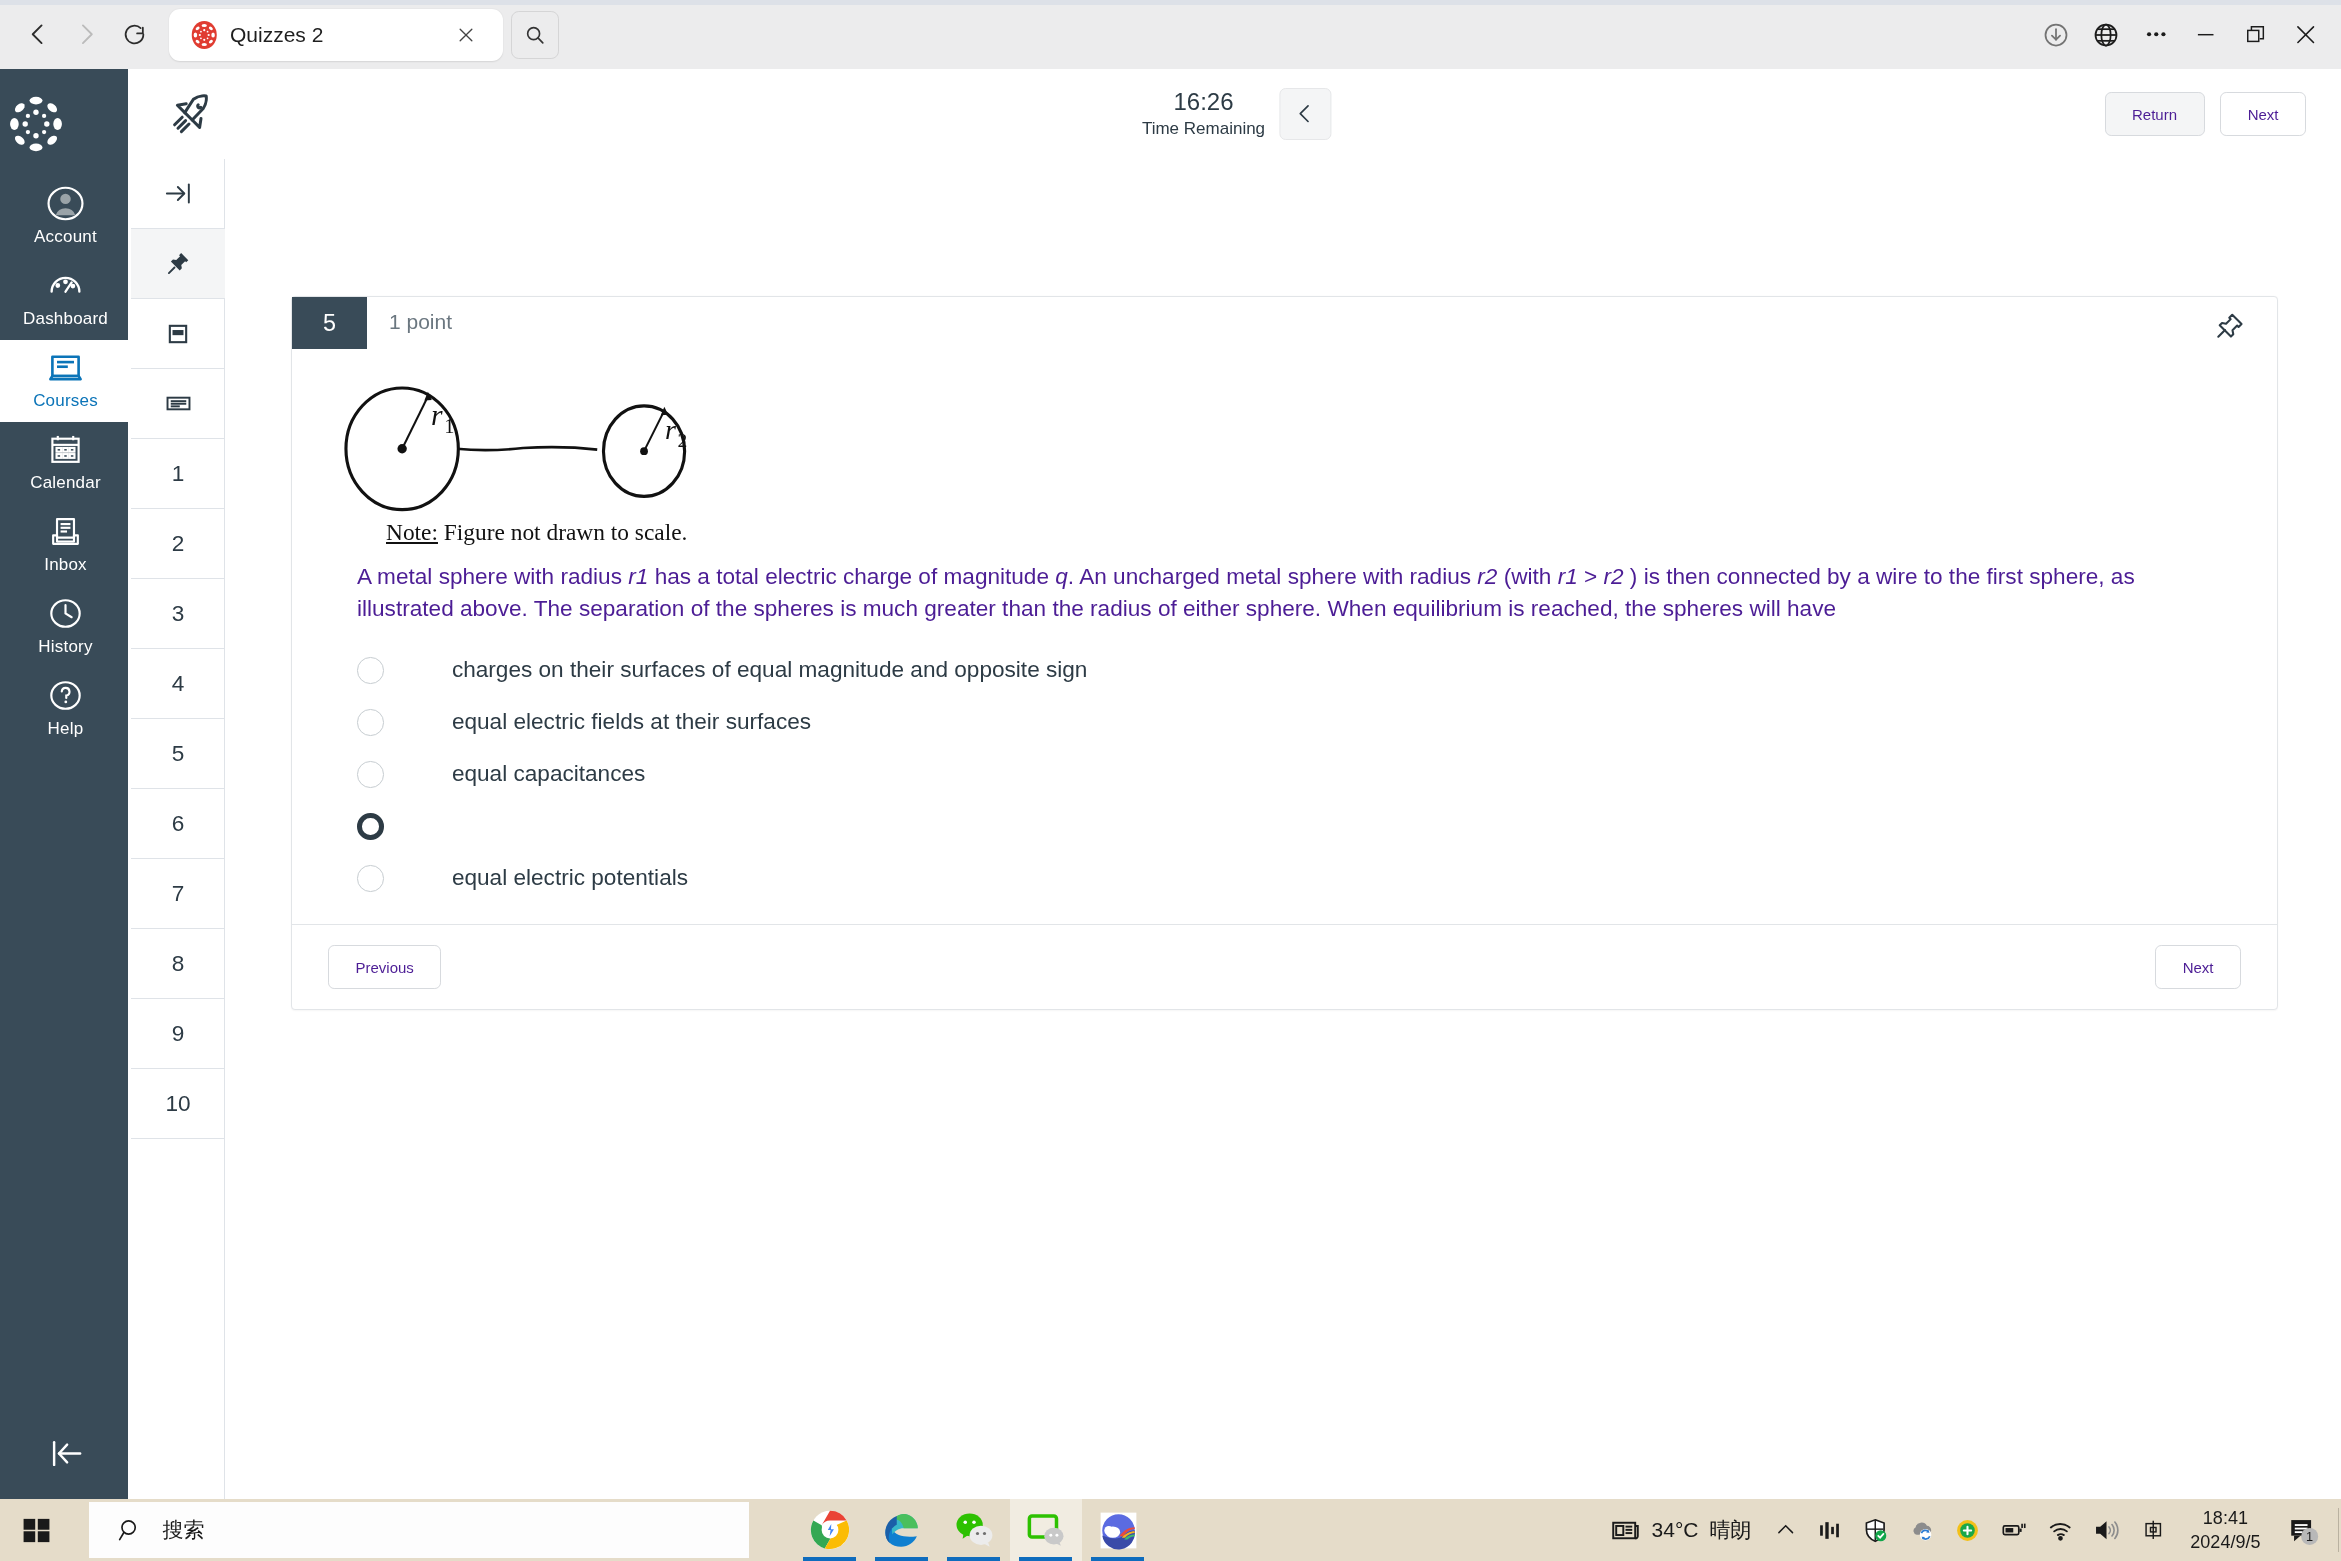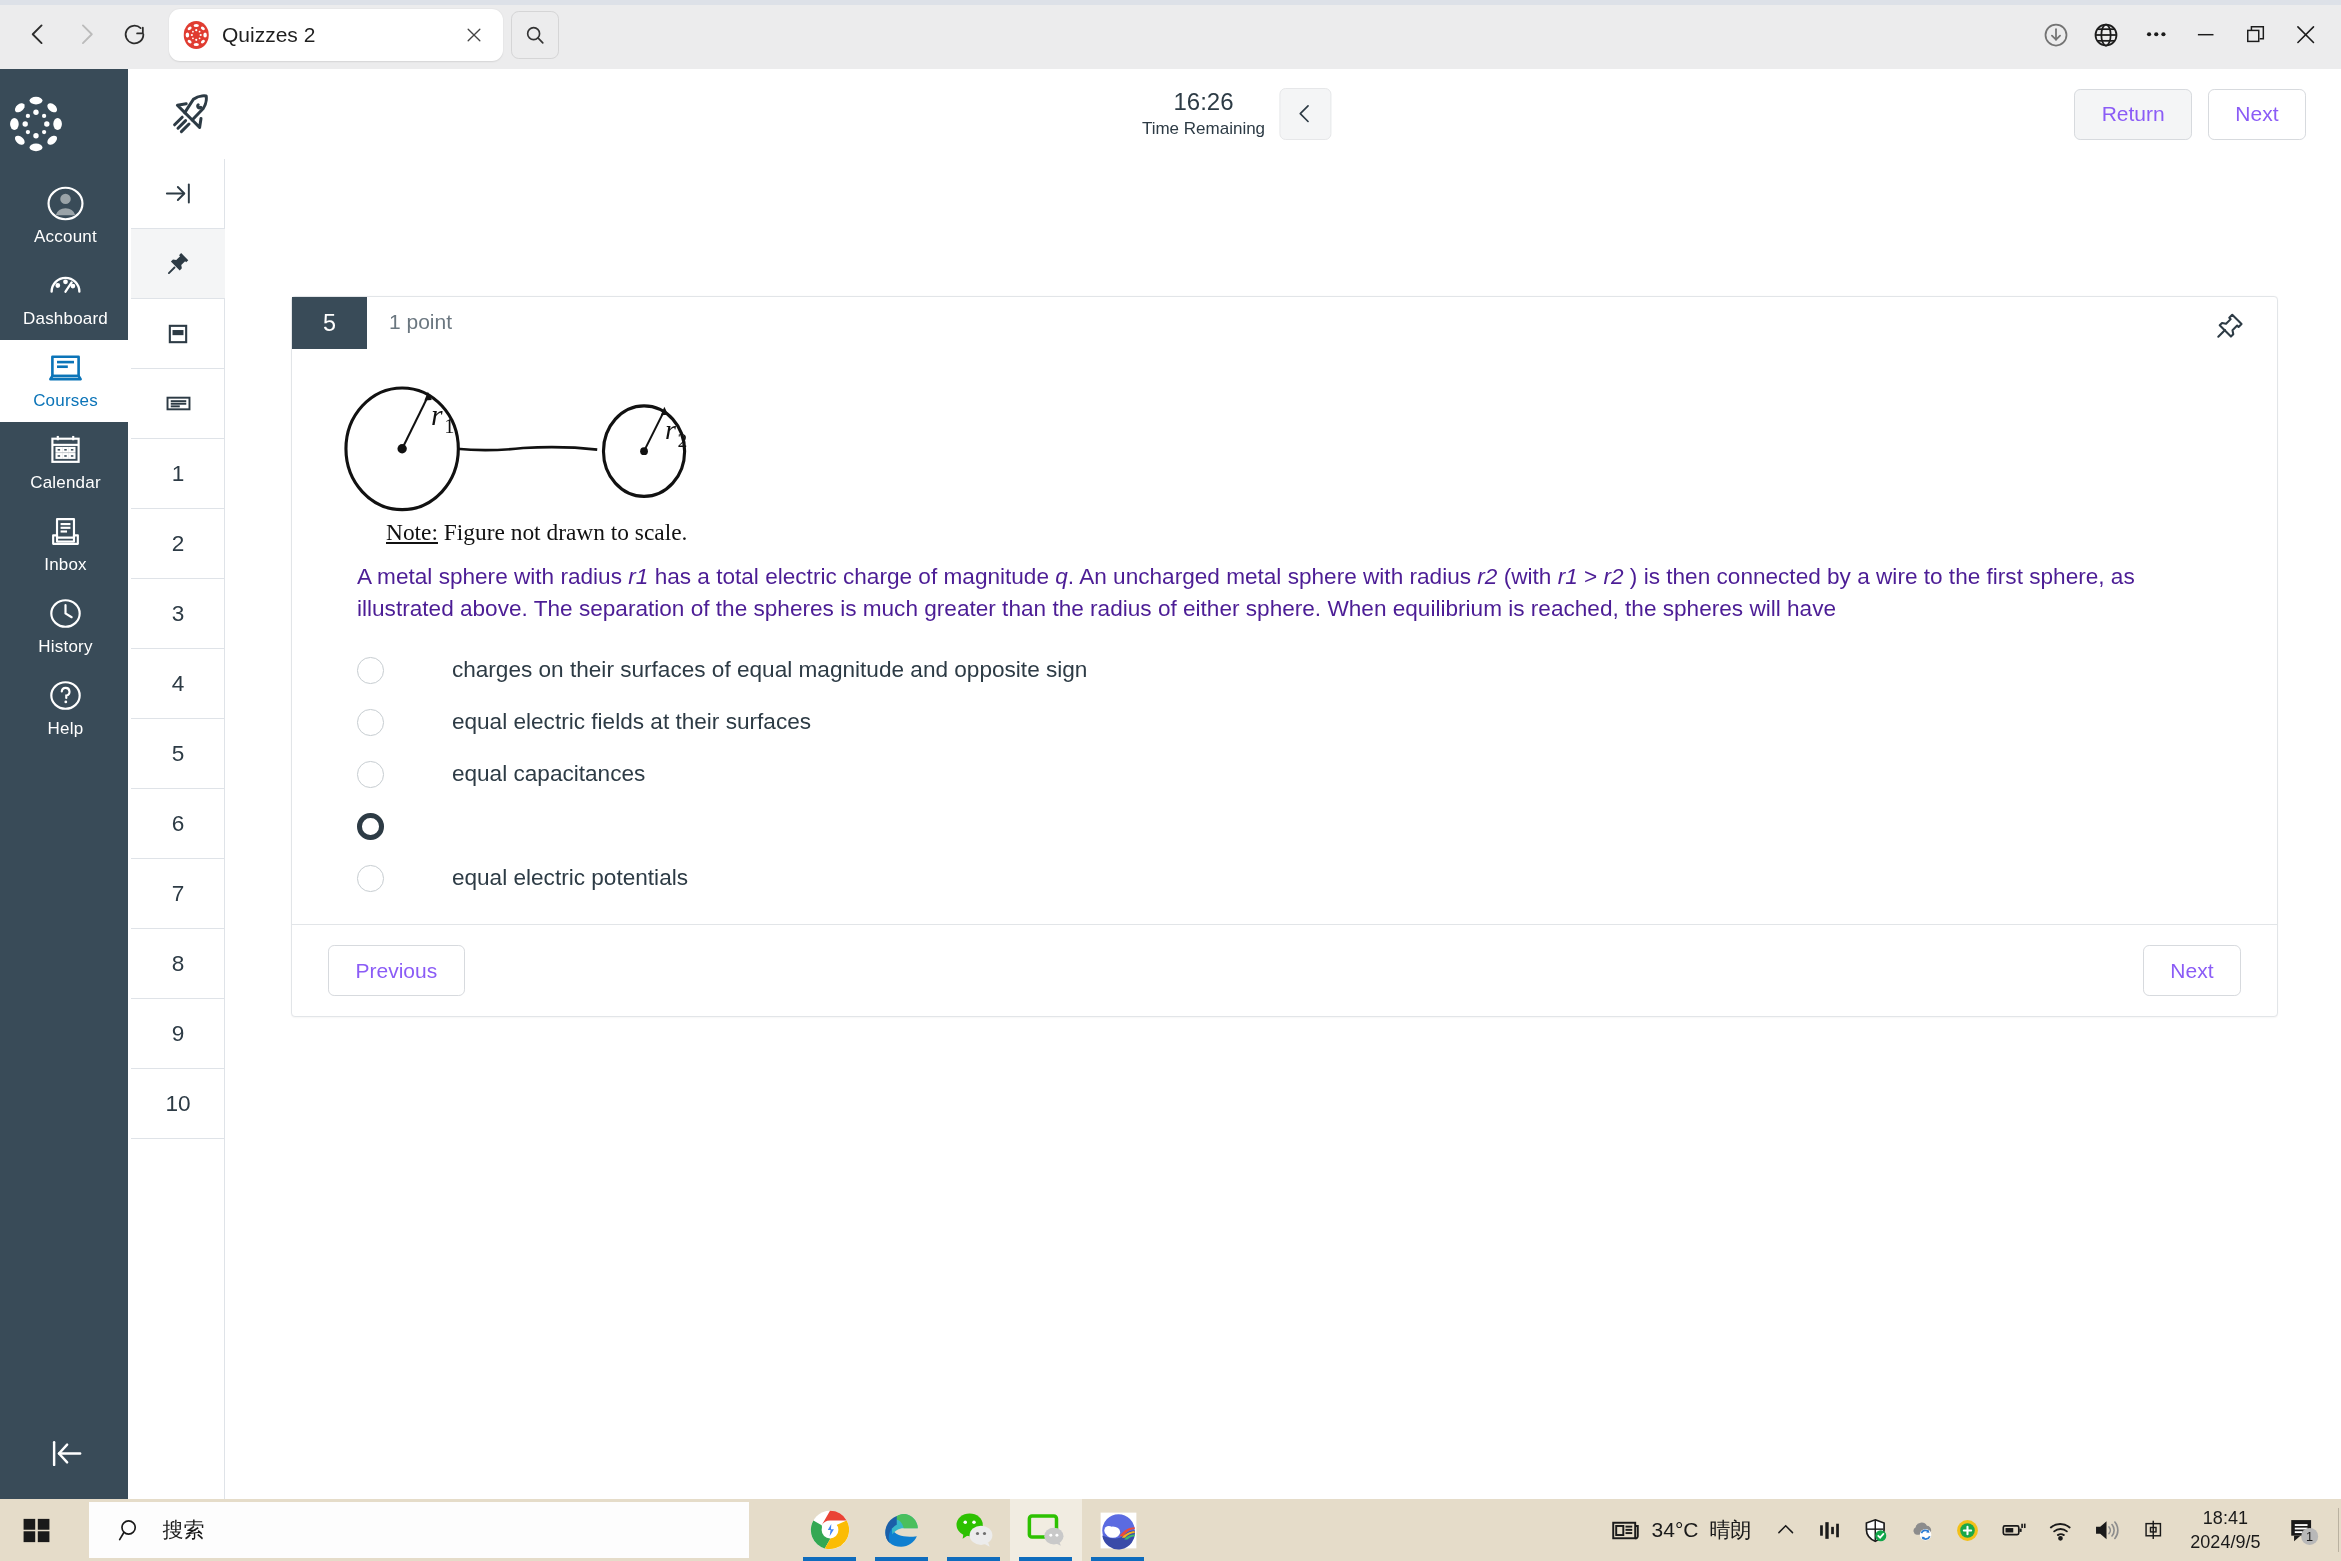--- a/index.html
+++ b/index.html
@@ -23,21 +23,21 @@
     width: 48px; height: 48px;
     display: flex; align-items: center; justify-content: center;
     color: #2c2c2c;
   }
   .nav-btn svg { display:block; }
   .nav-btn.disabled { color: #bbbbbb; }
 
   .tab {
     width: 334px; height: 52px; margin-left: 11px;
     background: #ffffff; border-radius: 11px;
-    display: flex; align-items: center; padding: 0 14px;
+    display: flex; align-items: center; padding: 0 22px;
     box-shadow: 0 0.8px 1.6px rgba(0,0,0,0.10);
   }
   .tab-favicon { width: 26.5px; height: 30px; flex: 0 0 auto; margin-right: 12.5px; }
   .tab-title {
     flex: 1 1 auto; font-size: 21px; color: #1f1f1f; white-space: nowrap;
     overflow: hidden; text-overflow: ellipsis;
   }
   .tab-close { width: 31px; height: 31px; display:flex; align-items:center; justify-content:center; color:#444; flex:0 0 auto;}
 
   .tab-search {
@@ -87,21 +87,21 @@
   .timer-value { font-size: 24px; line-height: 1.1; }
   .timer-label { font-size: 17px; margin-top: 3.1px; }
   .timer-toggle {
     width: 52px; height: 52px; background: #f4f5f6; border: 0.8px solid #e6e7e9;
     border-radius: 6.2px; display: flex; align-items: center; justify-content: center;
     color: #2d3b45;
   }
   .header-actions { margin-left: auto; display: flex; align-items: center; gap: 15.6px; padding-right: 36px; }
   .btn {
     font-family: "Liberation Sans", sans-serif;
-    font-size: 21px; color: #8b5cf6; background: #ffffff;
+    font-size: 15px; color: #4c1d95; background: #ffffff;
     border: 0.8px solid #d7dade; border-radius: 6.2px;
     padding: 12.5px 26.5px; cursor: pointer; white-space: nowrap;
   }
   .btn.grey { background: #f4f5f6; }
 
   
   .qnav {
     position: absolute; top: 159px; left: 131px; width: 94px; height: 1340px;
     background: #ffffff; border-right: 0.8px solid #dfe3e8;
   }

